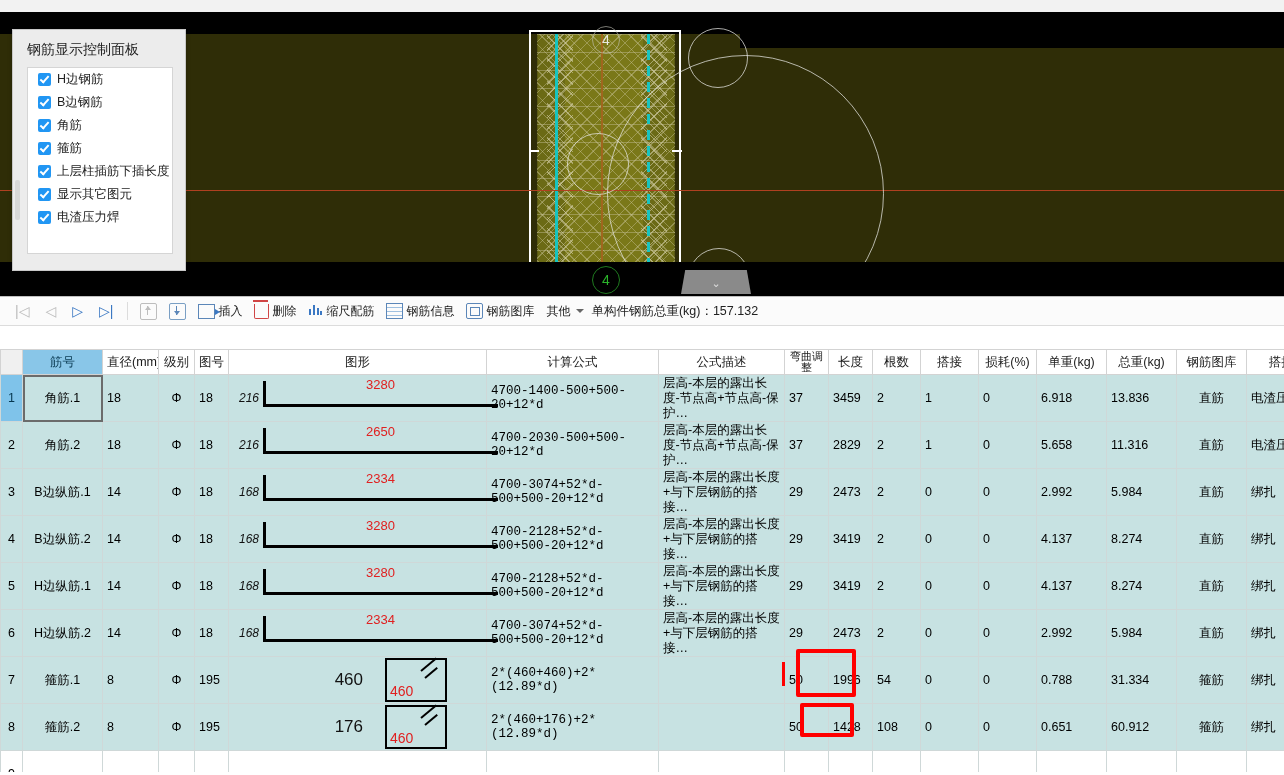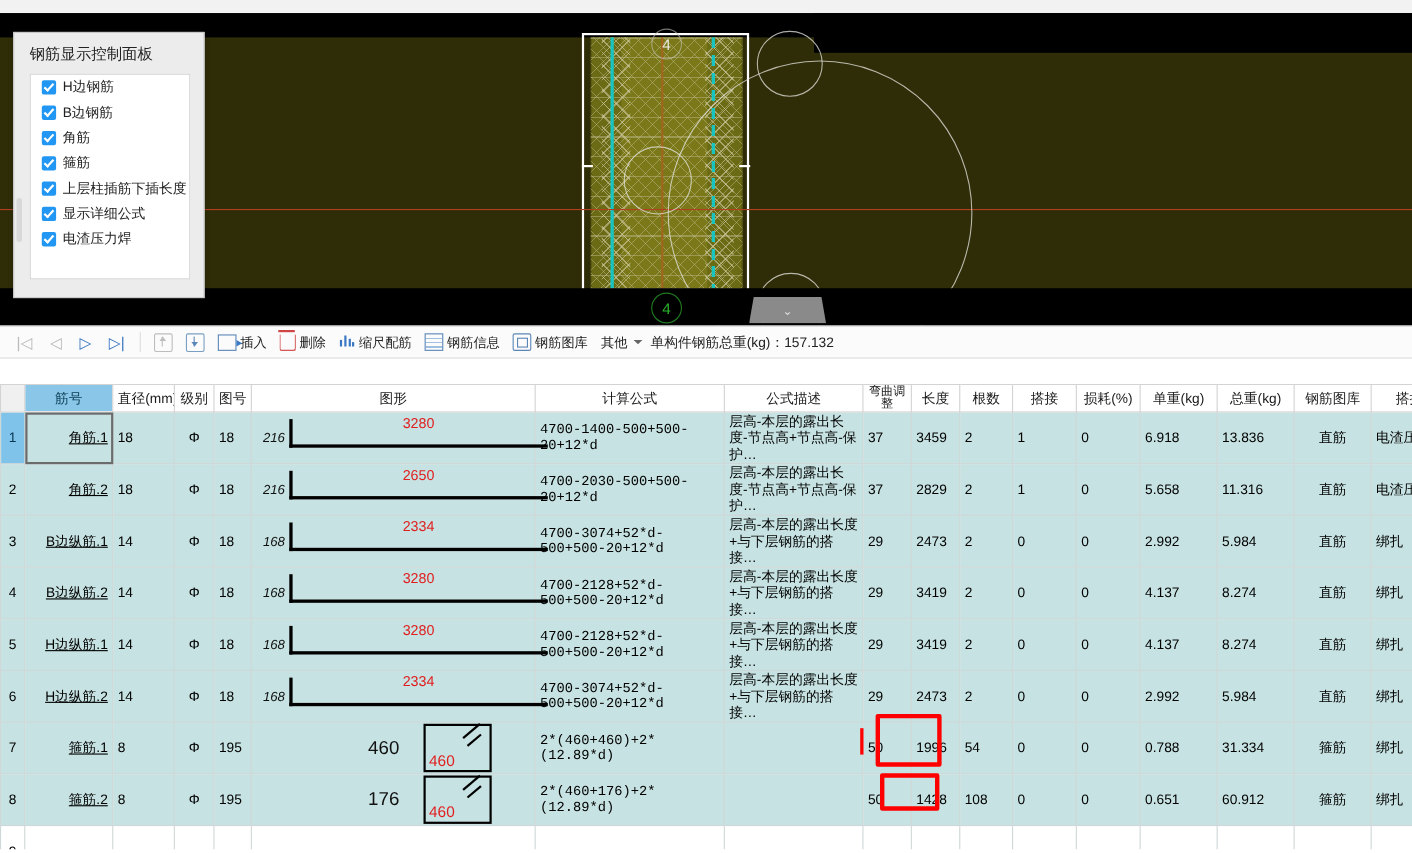--- a/index.html
+++ b/index.html
@@ -251,21 +251,21 @@
   }
   table.grid tbody td {
     height: 46px; background: #c7e2e2; vertical-align: middle;
   }
   td.rowno {
     background: #eef2f2; text-align: center; font-size: 12px; color: #333;
     width: 22px; padding: 0;
   }
   td.rowno.sel { background: #7fc3ea; color:#06374f; }
   td.empty-row { background: #ffffff !important; height: 26px; }
-  td.name { text-align: right; font-size: 12.5px; padding-left: 6px; text-decoration: underline; }
+  td.name { text-align: center; font-size: 12.5px; padding-left: 6px; }
   td.num { text-align: left; padding-left: 8px; }
   td.ctr { text-align: center; }
   td.formula { font-family: "Liberation Mono", "DejaVu Sans Mono", monospace; font-size: 11.5px; line-height: 14px; text-align:left; }
   td.desc { font-size: 12px; line-height: 15px; text-align: left; padding-left: 5px; }
   td.shape { padding: 0; }
 
   .cell-selected {
     outline: 2px solid #6b6b6b; outline-offset: -2px;
   }
 
@@ -372,21 +372,21 @@
         <div class="ctrl-item">
           <span class="cb"></span>
           <span>箍筋</span>
         </div>
         <div class="ctrl-item">
           <span class="cb"></span>
           <span>上层柱插筋下插长度</span>
         </div>
         <div class="ctrl-item">
           <span class="cb"></span>
-          <span>显示详细公式</span>
+          <span>显示其它图元</span>
         </div>
         <div class="ctrl-item">
           <span class="cb"></span>
           <span>电渣压力焊</span>
         </div>
       </div>
       <div class="ctrl-scroll"></div>
     </div>
   </div>
 

